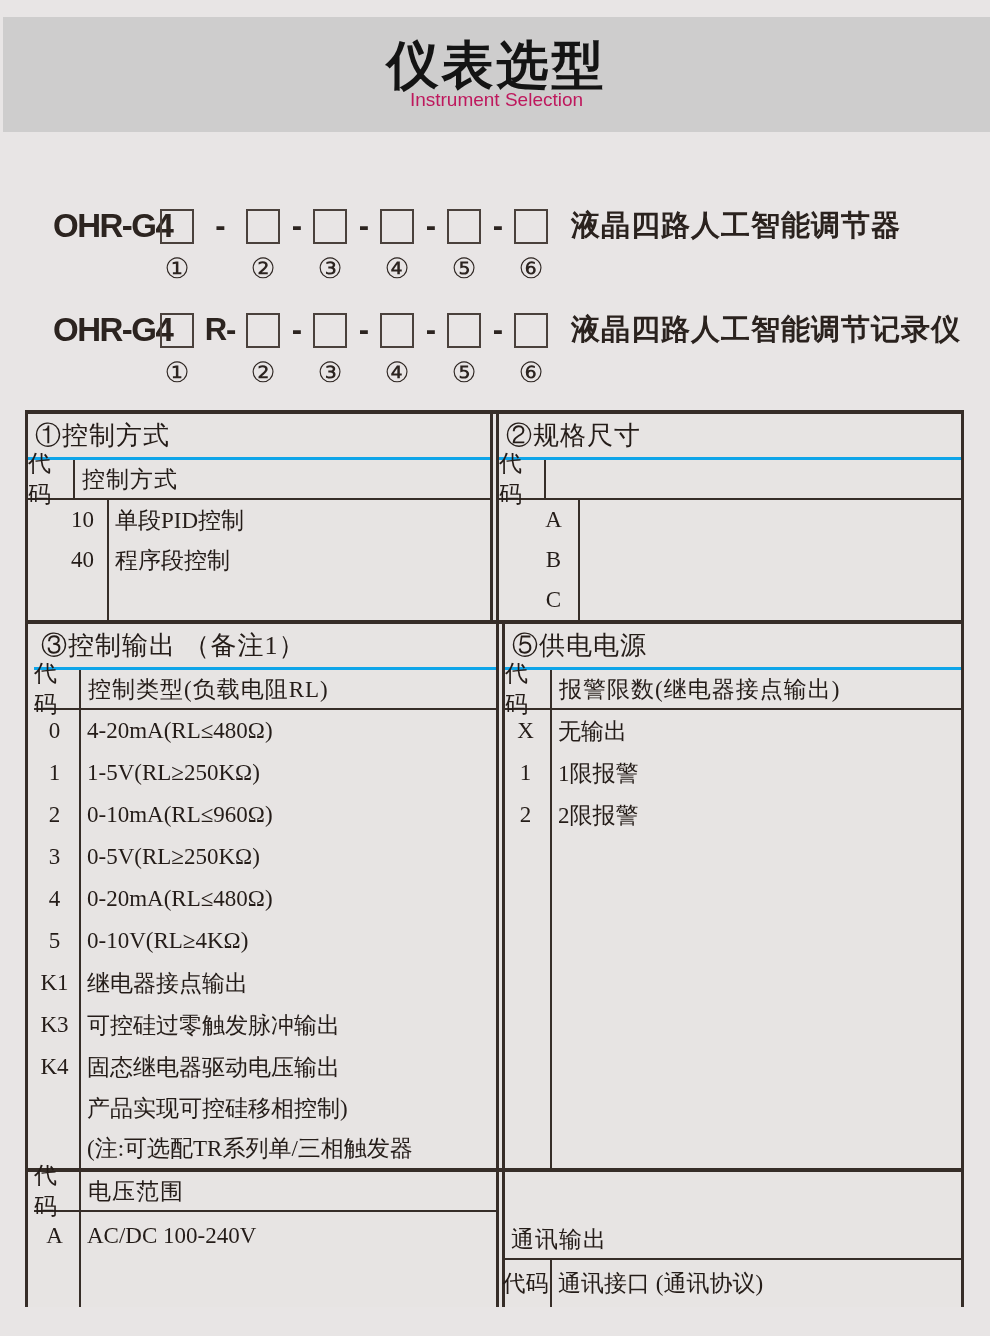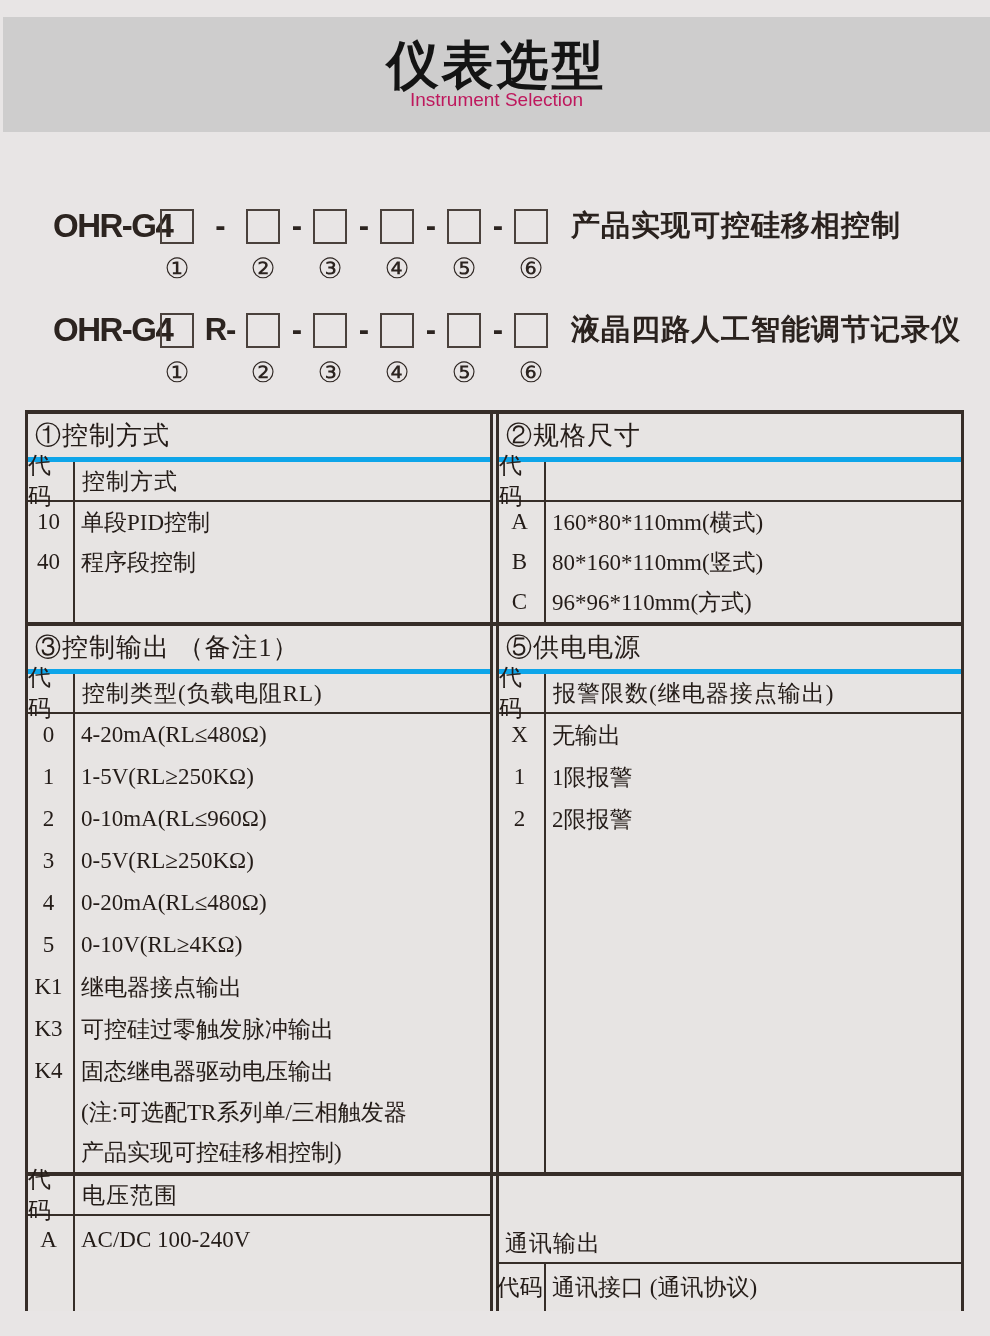--- a/index.html
+++ b/index.html
@@ -59,26 +59,26 @@
   .m-marker{
     font-size:28px;color:#2c2420;text-align:center;justify-self:center;line-height:1.2;
   }
   
   .seltable{
     position:absolute;left:25px;top:410px;width:933px;
     border:3px solid #362d28;border-top-width:4px;border-bottom:none;
     background:#e7e4e3;
   }
   .block{display:flex;}
-  .block + .block{border-top:4px solid #362d28;}
+  .block + .block{border-top:4px solid #362d28;padding-left:6px;}
   .half{display:flex;flex-direction:column;background:#e7e4e3;}
   .half-left{width:462px;border-right:3px solid #362d28;}
   .half-right{flex:1;border-left:3px solid #362d28;margin-left:3px;justify-content:space-between;}
   .sec-header{
-    height:43px;border-bottom:5px solid #0ea5e9;
+    height:43px;border-bottom:3px solid #0ea5e9;
     font-size:26px;display:flex;align-items:center;padding-left:7px;
     letter-spacing:1px;
   }
   .sec-header.tall{
     height:78px;font-size:26px;
   }
   .sec-header.wrap2{
     flex-direction:column;align-items:flex-start;justify-content:center;
     line-height:36px;letter-spacing:0.5px;
   }
@@ -103,21 +103,21 @@
   }
   .data .text-col{flex:1;display:flex;flex-direction:column;padding-left:6px;}
   .drow{
     height:40px;display:flex;align-items:center;font-size:23px;
     white-space:nowrap;
   }
   .code-col .drow{justify-content:center;padding-right:4px;}
   .rows42 .drow{height:42px;}
   .rows42 .drow.note{height:40px;}
   .drow.big{height:47px;}
-  .d1-h{height:121px;}
+  .d1-h{height:121px;padding-left:34px;}
   .d2-h{height:458px;}
 </style>
 </head>
 <body>
 
 <div class="banner">
   <div class="banner-title">仪表选型</div>
   <div class="banner-subtitle">Instrument Selection</div>
 </div>
 
@@ -129,21 +129,21 @@
     <div class="m-conn">-</div>
     <div class="m-box"></div>
     <div class="m-dash">-</div>
     <div class="m-box"></div>
     <div class="m-dash">-</div>
     <div class="m-box"></div>
     <div class="m-dash">-</div>
     <div class="m-box"></div>
     <div class="m-dash">-</div>
     <div class="m-box"></div>
-    <div class="m-label">产品实现可控硅移相控制</div>
+    <div class="m-label">液晶四路人工智能调节器</div>
   </div>
 
   <div class="model-grid markers-row">
     <div></div>
     <div class="m-marker">①</div>
     <div></div>
     <div class="m-marker">②</div>
     <div></div>
     <div class="m-marker">③</div>
     <div></div>
@@ -212,25 +212,20 @@
     <div class="half half-right">
       <div class="sec-header">②规格尺寸</div>
       <div class="subhead">
         <div class="code-cell">代码</div>
       </div>
       <div class="data d1-h">
         <div class="code-col">
           <div class="drow">A</div>
           <div class="drow">B</div>
           <div class="drow">C</div>
-        </div>
-        <div class="text-col">
-          <div class="drow">160*80*110mm(横式)</div>
-          <div class="drow">80*160*110mm(竖式)</div>
-          <div class="drow">96*96*110mm(方式)</div>
         </div>
       </div>
     </div>
   </div>
 
   <div class="block">
     <div class="half half-left">
       <div class="sec-header">③控制输出 （备注1）</div>
       <div class="subhead">
         <div class="code-cell">代码</div>
@@ -253,22 +248,22 @@
         <div class="text-col">
           <div class="drow">4-20mA(RL≤480Ω)</div>
           <div class="drow">1-5V(RL≥250KΩ)</div>
           <div class="drow">0-10mA(RL≤960Ω)</div>
           <div class="drow">0-5V(RL≥250KΩ)</div>
           <div class="drow">0-20mA(RL≤480Ω)</div>
           <div class="drow">0-10V(RL≥4KΩ)</div>
           <div class="drow">继电器接点输出</div>
           <div class="drow">可控硅过零触发脉冲输出</div>
           <div class="drow">固态继电器驱动电压输出</div>
+          <div class="drow note">产品实现可控硅移相控制)</div>
           <div class="drow note">(注:可选配TR系列单/三相触发器</div>
-          <div class="drow note">产品实现可控硅移相控制)</div>
         </div>
       </div>
     </div>
     <div class="half half-right">
       <div class="sec-header">⑤供电电源</div>
       <div class="subhead">
         <div class="code-cell">代码</div>
         <div class="name-cell">报警限数(继电器接点输出)</div>
       </div>
       <div class="data d2-h rows42">

